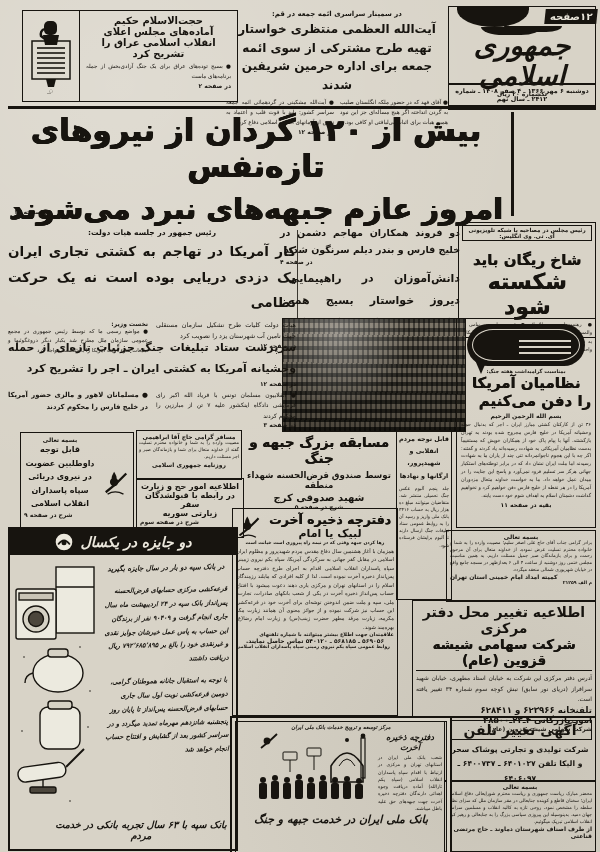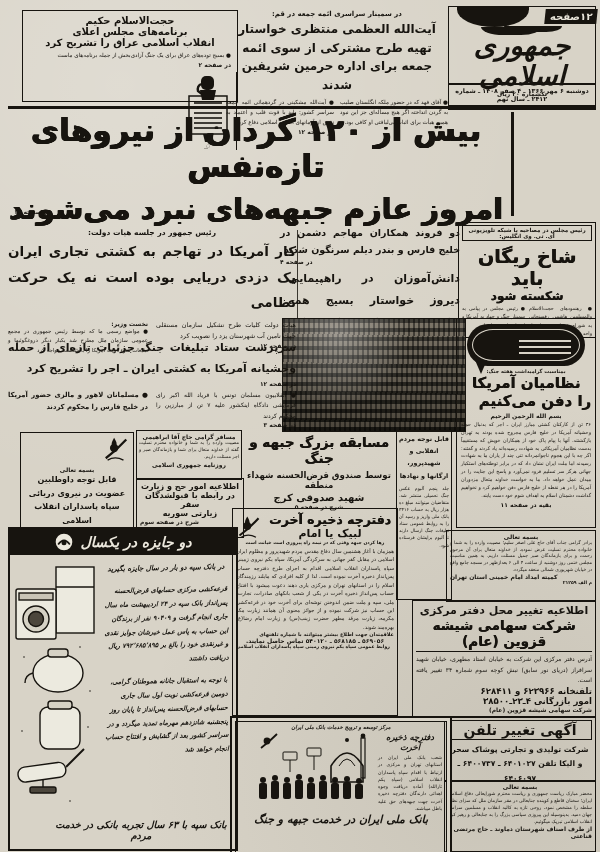--- a/index.html
+++ b/index.html
@@ -3,21 +3,21 @@
 <meta charset="utf-8">
 <style>
   html,body{margin:0;padding:0;background:#b9b5aa;}
   .page{position:relative;width:600px;height:852px;margin:0 auto;overflow:hidden;
     background:
       radial-gradient(circle at 20% 10%, rgba(255,255,255,.20), transparent 45%),
       radial-gradient(circle at 85% 90%, rgba(90,85,70,.12), transparent 40%),
       #d8d3c7;
     color:#17140f;font-family:"DejaVu Sans",sans-serif;direction:rtl;}
   .abs{position:absolute;}
-  .box{border:1.5px solid #17140f;flex-direction:column;}
+  .box{border:1.5px solid #17140f;}
   .thinbox{border:1px solid #17140f;}
   .k{font-weight:bold;text-align:center;}
   .just{text-align:justify;line-height:1.75;}
   .ref{font-size:6px;font-weight:bold;}
   .cen{text-align:center;}
   .script{font-style:italic;font-weight:bold;}
   .rule{background:#17140f;}
   
   .mast-title{font-size:27px;font-weight:bold;font-style:italic;line-height:1.1;text-align:center;transform:scaleX(1.04);}
   .drip{position:absolute;top:0;left:8px;width:72px;height:20px;background:#17140f;
@@ -71,21 +71,21 @@
       <div style="flex:1;">
         <div class="just" style="font-size:5.6px;">● آیت‌الله مشکینی در گردهمائی ائمه جمعه سراسر کشور: باید با قوت قلب و اعتماد به نفس از آرمانهای انقلاب اسلامی دفاع کرد</div>
         <div class="ref">در صفحه ۱۲</div>
       </div>
     </div>
   </div>
 
   <div class="abs box" style="top:10px;left:22px;width:214px;height:90px;display:flex;">
     <div style="flex:1;padding:4px 6px;">
       <div class="k" style="font-size:10px;">حجت‌الاسلام حکیم</div>
-      <div class="k" style="font-size:10px;">برنامه‌های مجلس اعلای</div>
+      <div class="k" style="font-size:10px;">آماده‌های مجلس اعلای</div>
       <div class="k" style="font-size:10px;">انقلاب اسلامی عراق را تشریح کرد</div>
       <div class="just" style="font-size:5.6px;margin-top:3px;">● بسیج توده‌های عراق برای یک جنگ آزادی‌بخش از جمله برنامه‌های ماست</div>
       <div class="ref">در صفحه ۲</div>
     </div>
     <div style="width:56px;border-right:1px solid #17140f;display:flex;align-items:center;justify-content:center;">
       <svg width="44" height="78" viewBox="0 0 44 78">
         <rect x="3" y="24" width="38" height="38" fill="none" stroke="#17140f" stroke-width="1.5"></rect>
         <rect x="15" y="4" width="13" height="14" rx="5" fill="#17140f"></rect>
         <path d="M15 12 q-4 2 -3 7 l4 3" fill="none" stroke="#17140f" stroke-width="2.4"></path>
         <path d="M14 18 l16 0 l-2 10 l-12 0 z" fill="#17140f"></path>
@@ -114,22 +114,22 @@
 
   <div class="abs" style="top:224px;right:140px;width:180px;">
     <div class="k just" style="font-size:9.5px;line-height:1.8;">دو فروند همکاران مهاجم دشمن در خلیج فارس و بندر دیلم سرنگون شدند</div>
     <div class="ref" style="text-align:left;">در صفحه ۴</div>
   </div>
 
   <div class="vline" style="top:230px;right:302px;height:200px;"></div>
 
   <div class="abs box" style="top:222px;right:4px;width:130px;height:110px;padding:2px 3px;">
     <div class="k thinbox" style="font-size:5.6px;padding:1px;">رئیس مجلس در مصاحبه با شبکه تلویزیونی آی. تی. وی انگلیس:</div>
-    <div class="k" style="font-size:19px;letter-spacing:-1px;margin-top:4px;text-shadow:.5px 0 currentColor;">شاخ ریگان باید</div>
-    <div class="k" style="font-size:12px;letter-spacing:-1px;text-shadow:.5px 0 currentColor;">شکسته شود</div>
+    <div class="k" style="font-size:15px;letter-spacing:-1px;margin-top:10px;text-shadow:.5px 0 currentColor;">شاخ ریگان باید</div>
+    <div class="k" style="font-size:22px;letter-spacing:-1px;text-shadow:.5px 0 currentColor;">شکسته شود</div>
     <div style="display:flex;gap:4px;margin-top:2px;">
       <div class="just" style="flex:1;font-size:4.8px;">● رهنمودهای حجت‌الاسلام والمسلمین هاشمی رفسنجانی به شورای فرماندهی و اعضاء واحد نظامی مجلس اعلا</div>
       <div style="flex:1;">
         <div class="just" style="font-size:4.8px;">● رئیس مجلس در پیامی به سمینار جنگ و جهاد به آمریکا و اعضای ناتو هشدار داد</div>
         <div class="ref">در صفحه ۱۰</div>
       </div>
     </div>
   </div>
 
   <div class="abs" style="top:268px;right:140px;width:172px;">
@@ -219,21 +219,21 @@
   </div>
 
   <div class="abs thinbox" style="top:530px;right:4px;width:142px;height:66px;padding:2px 3px;">
     <div class="ref cen">بسمه تعالی</div>
     <div class="just" style="font-size:4.6px;line-height:1.45;">برادر گرامی جناب آقای حاج علی اصغر سلیم؛ مصیبت وارده را به شما و خانواده محترم تسلیت عرض نموده، از خداوند متعال برای آن مرحوم رحمت و برای بازماندگان صبر جمیل مسئلت داریم. به همین مناسبت مجلس ختمی روز دوشنبه از ساعت ۴ الی ۶ بعدازظهر در مسجد جامع واقع در خیابان شهریوری شمالی منعقد میگردد.</div>
     <div class="ref" style="text-align:left;">کمیته امداد امام خمینی استان تهران</div>
     <div class="ref" style="font-size:4.6px;">م الف ۲۱۲۵۹</div>
   </div>
 
   <div class="abs box" style="top:600px;right:4px;width:176px;height:110px;padding:3px;">
-    <div class="k" style="font-size:11px;">اطلاعیه تغییر محل دفتر مرکزی</div>
+    <div class="k" style="font-size:14px;">اطلاعیه تغییر محل دفتر مرکزی</div>
     <div class="k" style="font-size:13.5px;text-shadow:.4px 0 currentColor;border-bottom:1px solid #17140f;padding-bottom:2px;">شرکت سهامی شیشه قزوین (عام)</div>
     <div class="just" style="font-size:6px;margin-top:2px;">آدرس دفتر مرکزی این شرکت به خیابان استاد مطهری، خیابان شهید سرافراز (دریای نور سابق) نبش کوچه سوم شماره ۳۴ تغییر یافته است.</div>
     <div class="k" style="font-size:8.6px;text-align:right;">تلفنخانه ۶۲۳۹۶۶ و ۶۲۸۴۱۱</div>
     <div class="k" style="font-size:8.6px;text-align:right;">امور بازرگانی ۴ـ۲۳ـ۳۸۵۰۰</div>
     <div class="ref">شرکت سهامی شیشه قزوین (عام)</div>
   </div>
 
   <div class="abs box" style="top:716px;right:4px;width:144px;height:58px;padding:3px;">
     <div class="k thinbox" style="font-size:14px;padding:1px;">آگهی تغییر تلفن</div>
     <div class="k" style="font-size:7.6px;line-height:1.9;margin-top:3px;">شرکت تولیدی و تجارتی پوشاک سحر و الیکا تلفن ۶۴۰۱۰۲۷ ـ ۶۴۰۰۷۳۷ ـ ۶۴۰۶۰۹۷</div>

